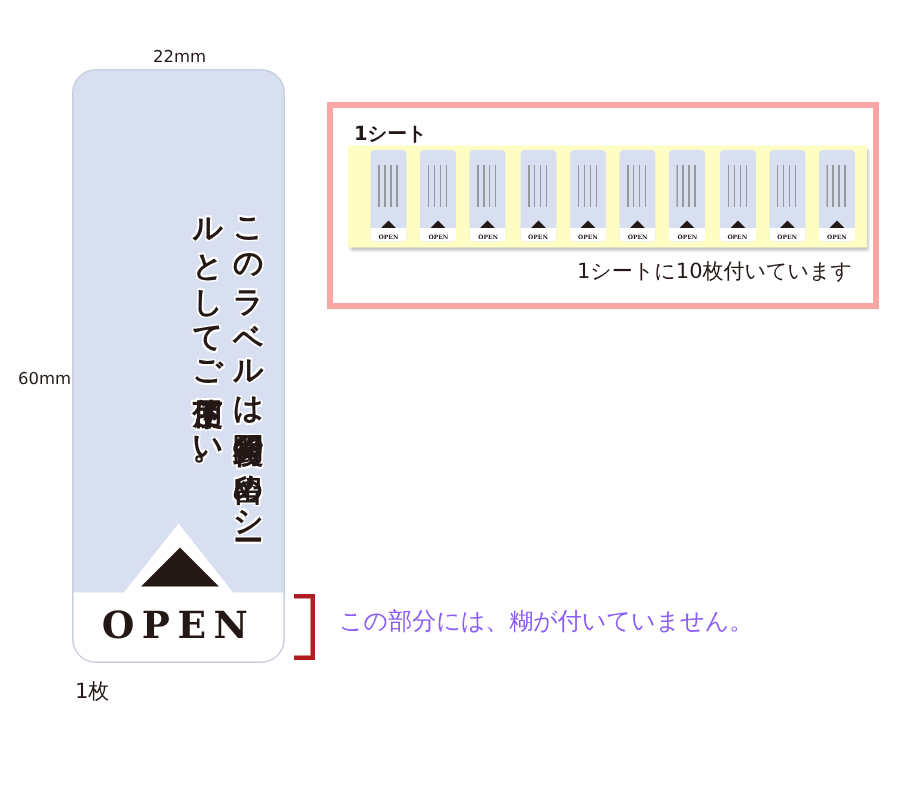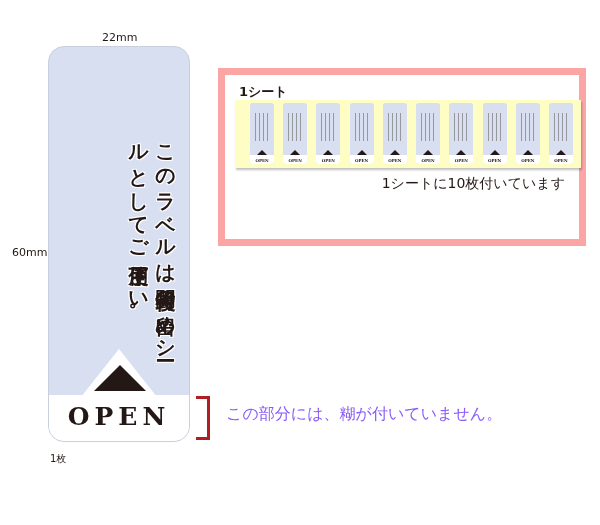--- a/index.html
+++ b/index.html
@@ -28,30 +28,30 @@
     border-left: 38px solid transparent; border-right: 38px solid transparent; border-bottom: 48px solid #ffffff;
   }
   .label .tri-dark {
     position: absolute; left: 45px; top: 318px; width: 0; height: 0;
     border-left: 26px solid transparent; border-right: 26px solid transparent; border-bottom: 26px solid #231815;
   }
   .label .open {
     position: absolute; left: 0; bottom: 10px; width: 100%; text-align: center;
     font-family: "DejaVu Serif", serif; font-weight: bold; font-size: 25px; letter-spacing: 5px; color: #231815;
   }
-  .count { position: absolute; left: 50px; top: 452px; font-size: 10px; }
+  .count { position: absolute; left: 50px; top: 452px; font-size: 14px; }
   .bracket {
     position: absolute; left: 196px; top: 396px; width: 14px; height: 44px;
     border: 3px solid #b01e23; border-left: none;
   }
   .note { position: absolute; left: 226px; top: 404px; font-size: 16px; color: #8b5cf6; }
 
   .sheet-box {
-    position: absolute; left: 218px; top: 68px; width: 368px; height: 178px;
-    border: 7px solid #fca5a5; background: #fff;
+    position: absolute; left: 218px; top: 68px; width: 368px; height: 138px;
+    border: 4px solid #fca5a5; background: #fff;
   }
   .sheet-title { position: absolute; left: 14px; top: 8px; font-size: 13px; font-weight: bold; }
   .sheet {
     position: absolute; left: 10px; top: 25px; width: 346px; height: 68px;
     background: #fefdc4; box-shadow: 1px 2px 2px rgba(0,0,0,0.25);
     display: flex; justify-content: space-between; padding: 3px 8px 4px 15px;
   }
   .mini {
     width: 24px; height: 61px; background: #d7dff0; border-radius: 3px; position: relative; overflow: hidden;
   }

